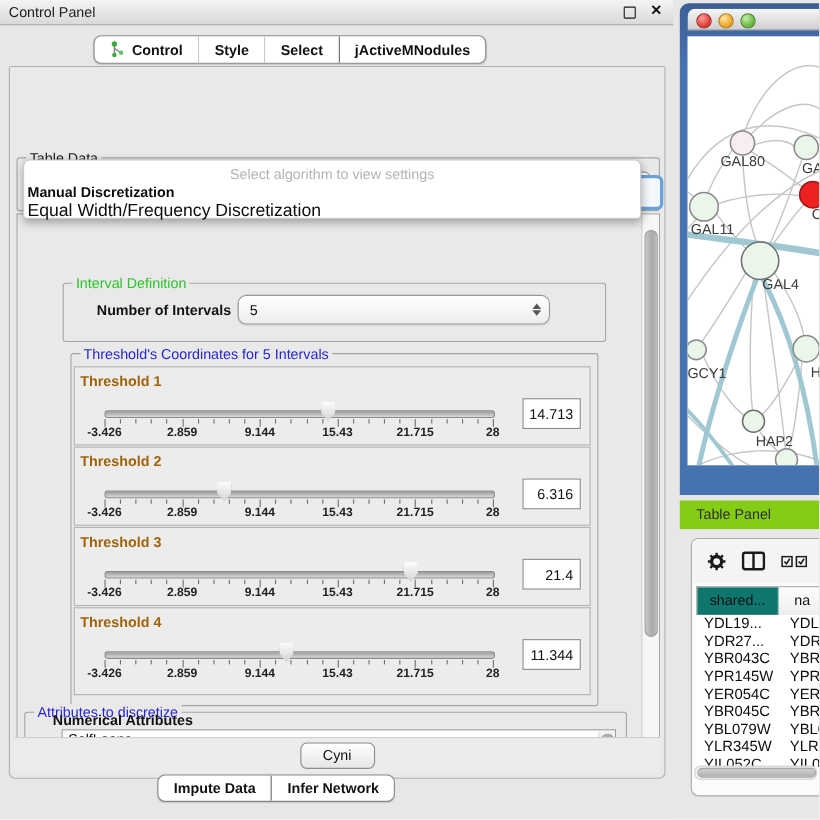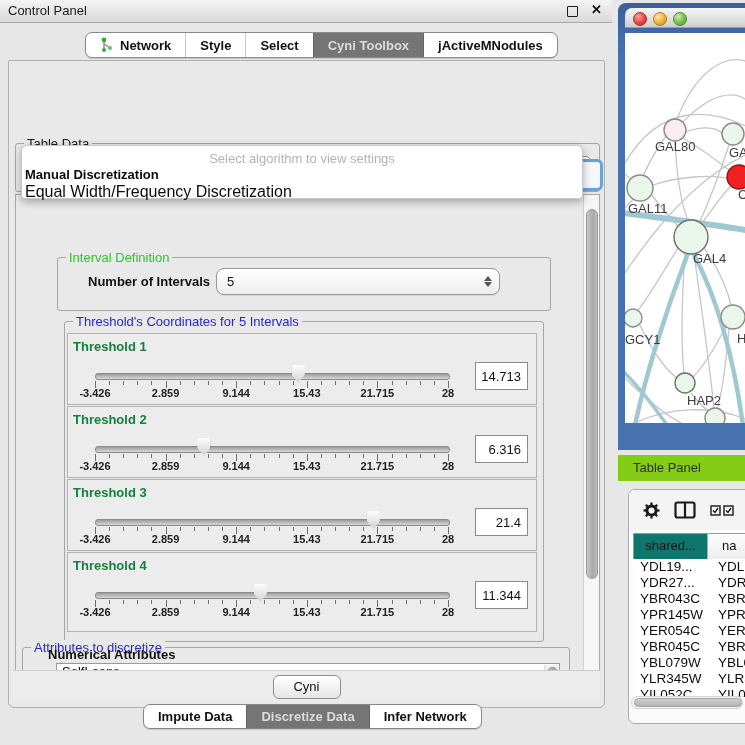--- a/index.html
+++ b/index.html
@@ -49,21 +49,21 @@
     border-radius:6px;background:#f4f8fc;z-index:5;}
   
   .scrollpanel{position:absolute;left:6px;top:133px;width:583px;height:475px;
     border:1px solid #a8a8a8;background:#e9e9e9;overflow:hidden;}
   .vscroll{position:absolute;right:0;top:0;width:15px;height:100%;background:#f6f6f6;border-left:1px solid #cfcfcf;}
   .vthumb{position:absolute;left:2px;width:10px;border-radius:6px;
     background:linear-gradient(90deg,#c7c7c7,#a9a9a9 60%,#bdbdbd);border:1px solid #9a9a9a;}
   
   .thr-panel{position:absolute;left:2px;width:468px;height:70px;background:#ececec;
     border:1px solid #b2b2b2;}
-  .thr-label{position:absolute;left:5px;top:5px;font-size:13px;font-weight:bold;color:#15803d;}
+  .thr-label{position:absolute;left:5px;top:5px;font-size:13px;font-weight:bold;color:#a16207;}
   .track{position:absolute;left:27px;top:39px;width:353px;height:5px;border-radius:3px;
     background:linear-gradient(#9c9c9c,#d8d8d8);border:1px solid #8b8b8b;}
   .thumb{position:absolute;top:31px;width:13px;height:18px;margin-left:-7px;
     background:linear-gradient(#fdfdfd,#d2d2d2);
     clip-path:polygon(8% 0,92% 0,100% 10%,100% 55%,50% 100%,0 55%,0 10%);
     filter:drop-shadow(0 1px 1px rgba(0,0,0,.35));}
   .ruler{position:absolute;left:27px;top:47px;width:353px;height:7px;}
   .ruler i{position:absolute;top:0;width:1px;background:#6e6e6e;}
   .ticklabels{position:absolute;left:27px;top:53px;width:353px;height:12px;font-size:11px;font-weight:bold;color:#222;text-align:center;}
   .ticklabels span{position:absolute;transform:translateX(-50%);white-space:nowrap;}
@@ -131,30 +131,27 @@
 
   <div class="tabbar">
     <div class="tabseg">
       <svg class="neticon" viewBox="0 0 14 16">
         <line x1="4" y1="3" x2="4" y2="13" stroke="#8a8a8a" stroke-width="1.4"></line>
         <line x1="4" y1="7" x2="10" y2="11" stroke="#8a8a8a" stroke-width="1.4"></line>
         <circle cx="4" cy="3" r="2.4" fill="#3aaa3a"></circle>
         <circle cx="4" cy="13" r="2" fill="#3aaa3a"></circle>
         <circle cx="10" cy="11" r="2" fill="#62c462"></circle>
       </svg>
-      <span>Network</span>
+      <span>Control</span>
     </div>
     <div class="tabseg">
         <span>Style</span>
       </div>
     <div class="tabseg presel">
         <span>Select</span>
-      </div>
-    <div class="tabseg sel">
-        <span>Cyni Toolbox</span>
       </div>
     <div class="tabseg">
         <span>jActiveMNodules</span>
       </div>
   </div>
 
   <div class="outer">
 
     <div class="focus-combo"></div>
 
@@ -384,23 +381,20 @@
     </div>
 
     <div class="applystrip">
       <div class="applybtn">Cyni</div>
     </div>
   </div>
 
   <div class="bottabs">
     <div class="tabseg presel">
         <span>Impute Data</span>
-      </div>
-    <div class="tabseg sel">
-        <span>Discretize Data</span>
       </div>
     <div class="tabseg">
         <span>Infer Network</span>
       </div>
   </div>
 
   <div class="rightbg"></div>
 
   <div class="netwin">
     <div class="nettitle">

